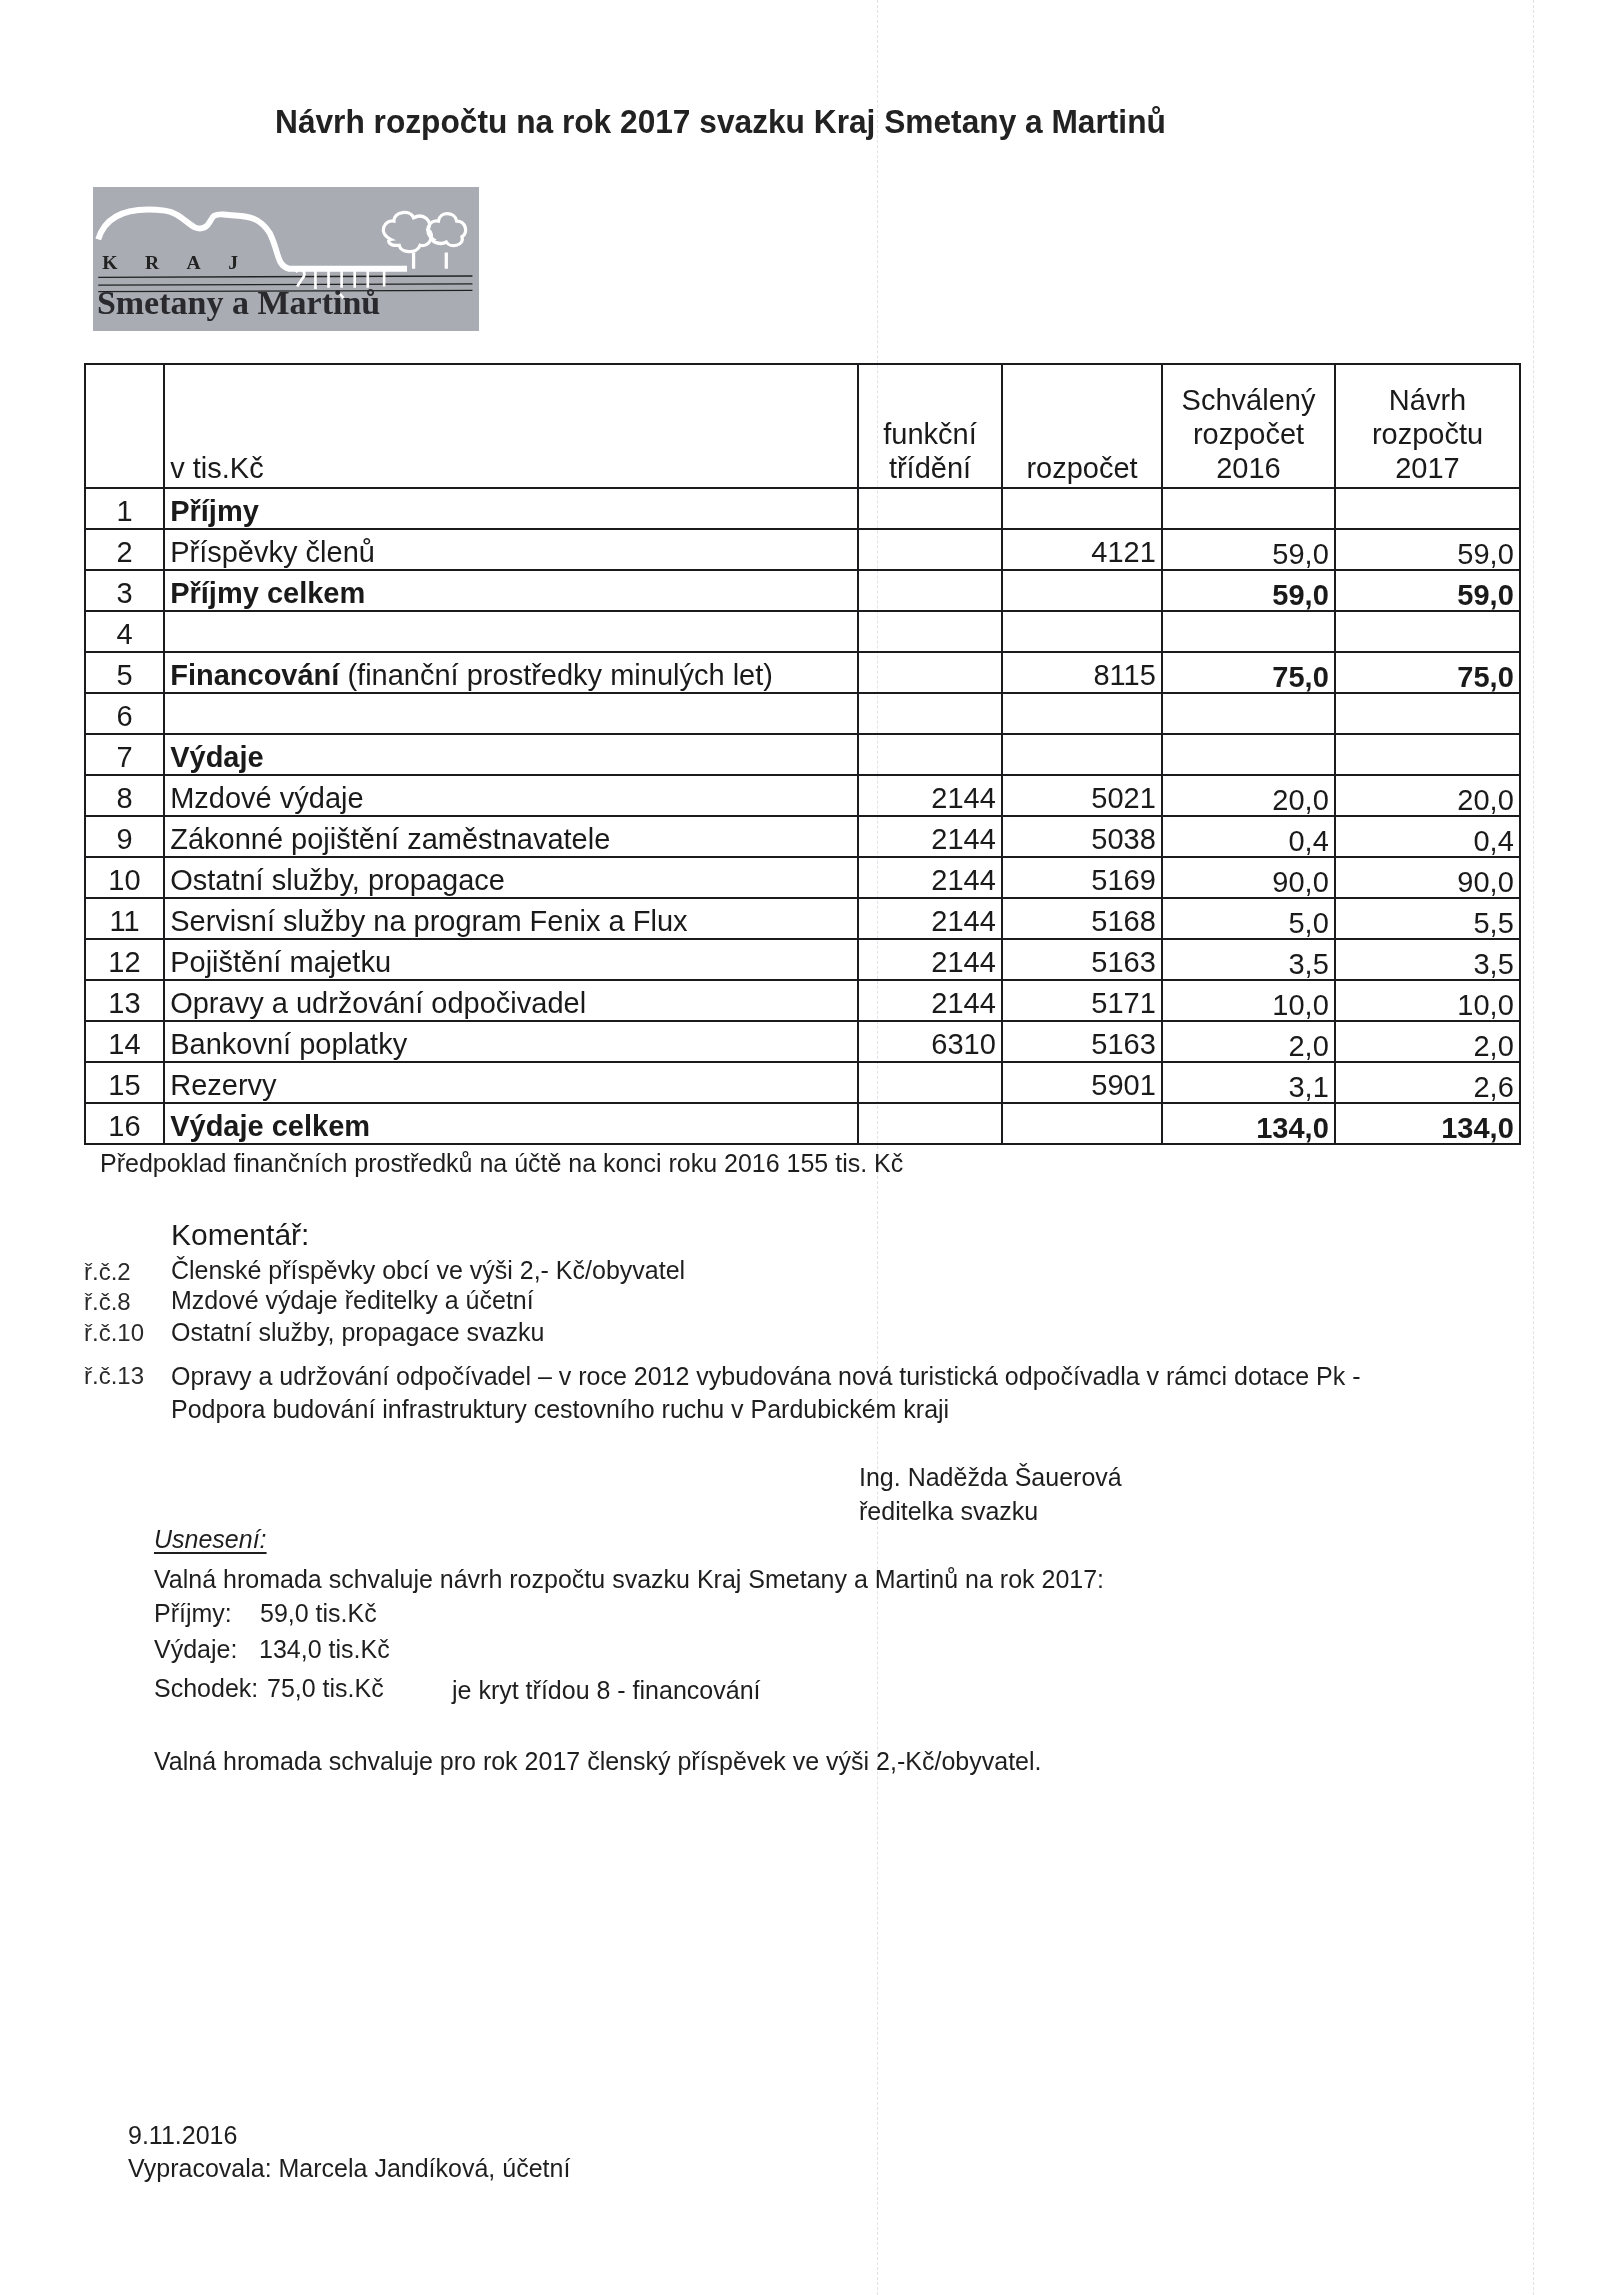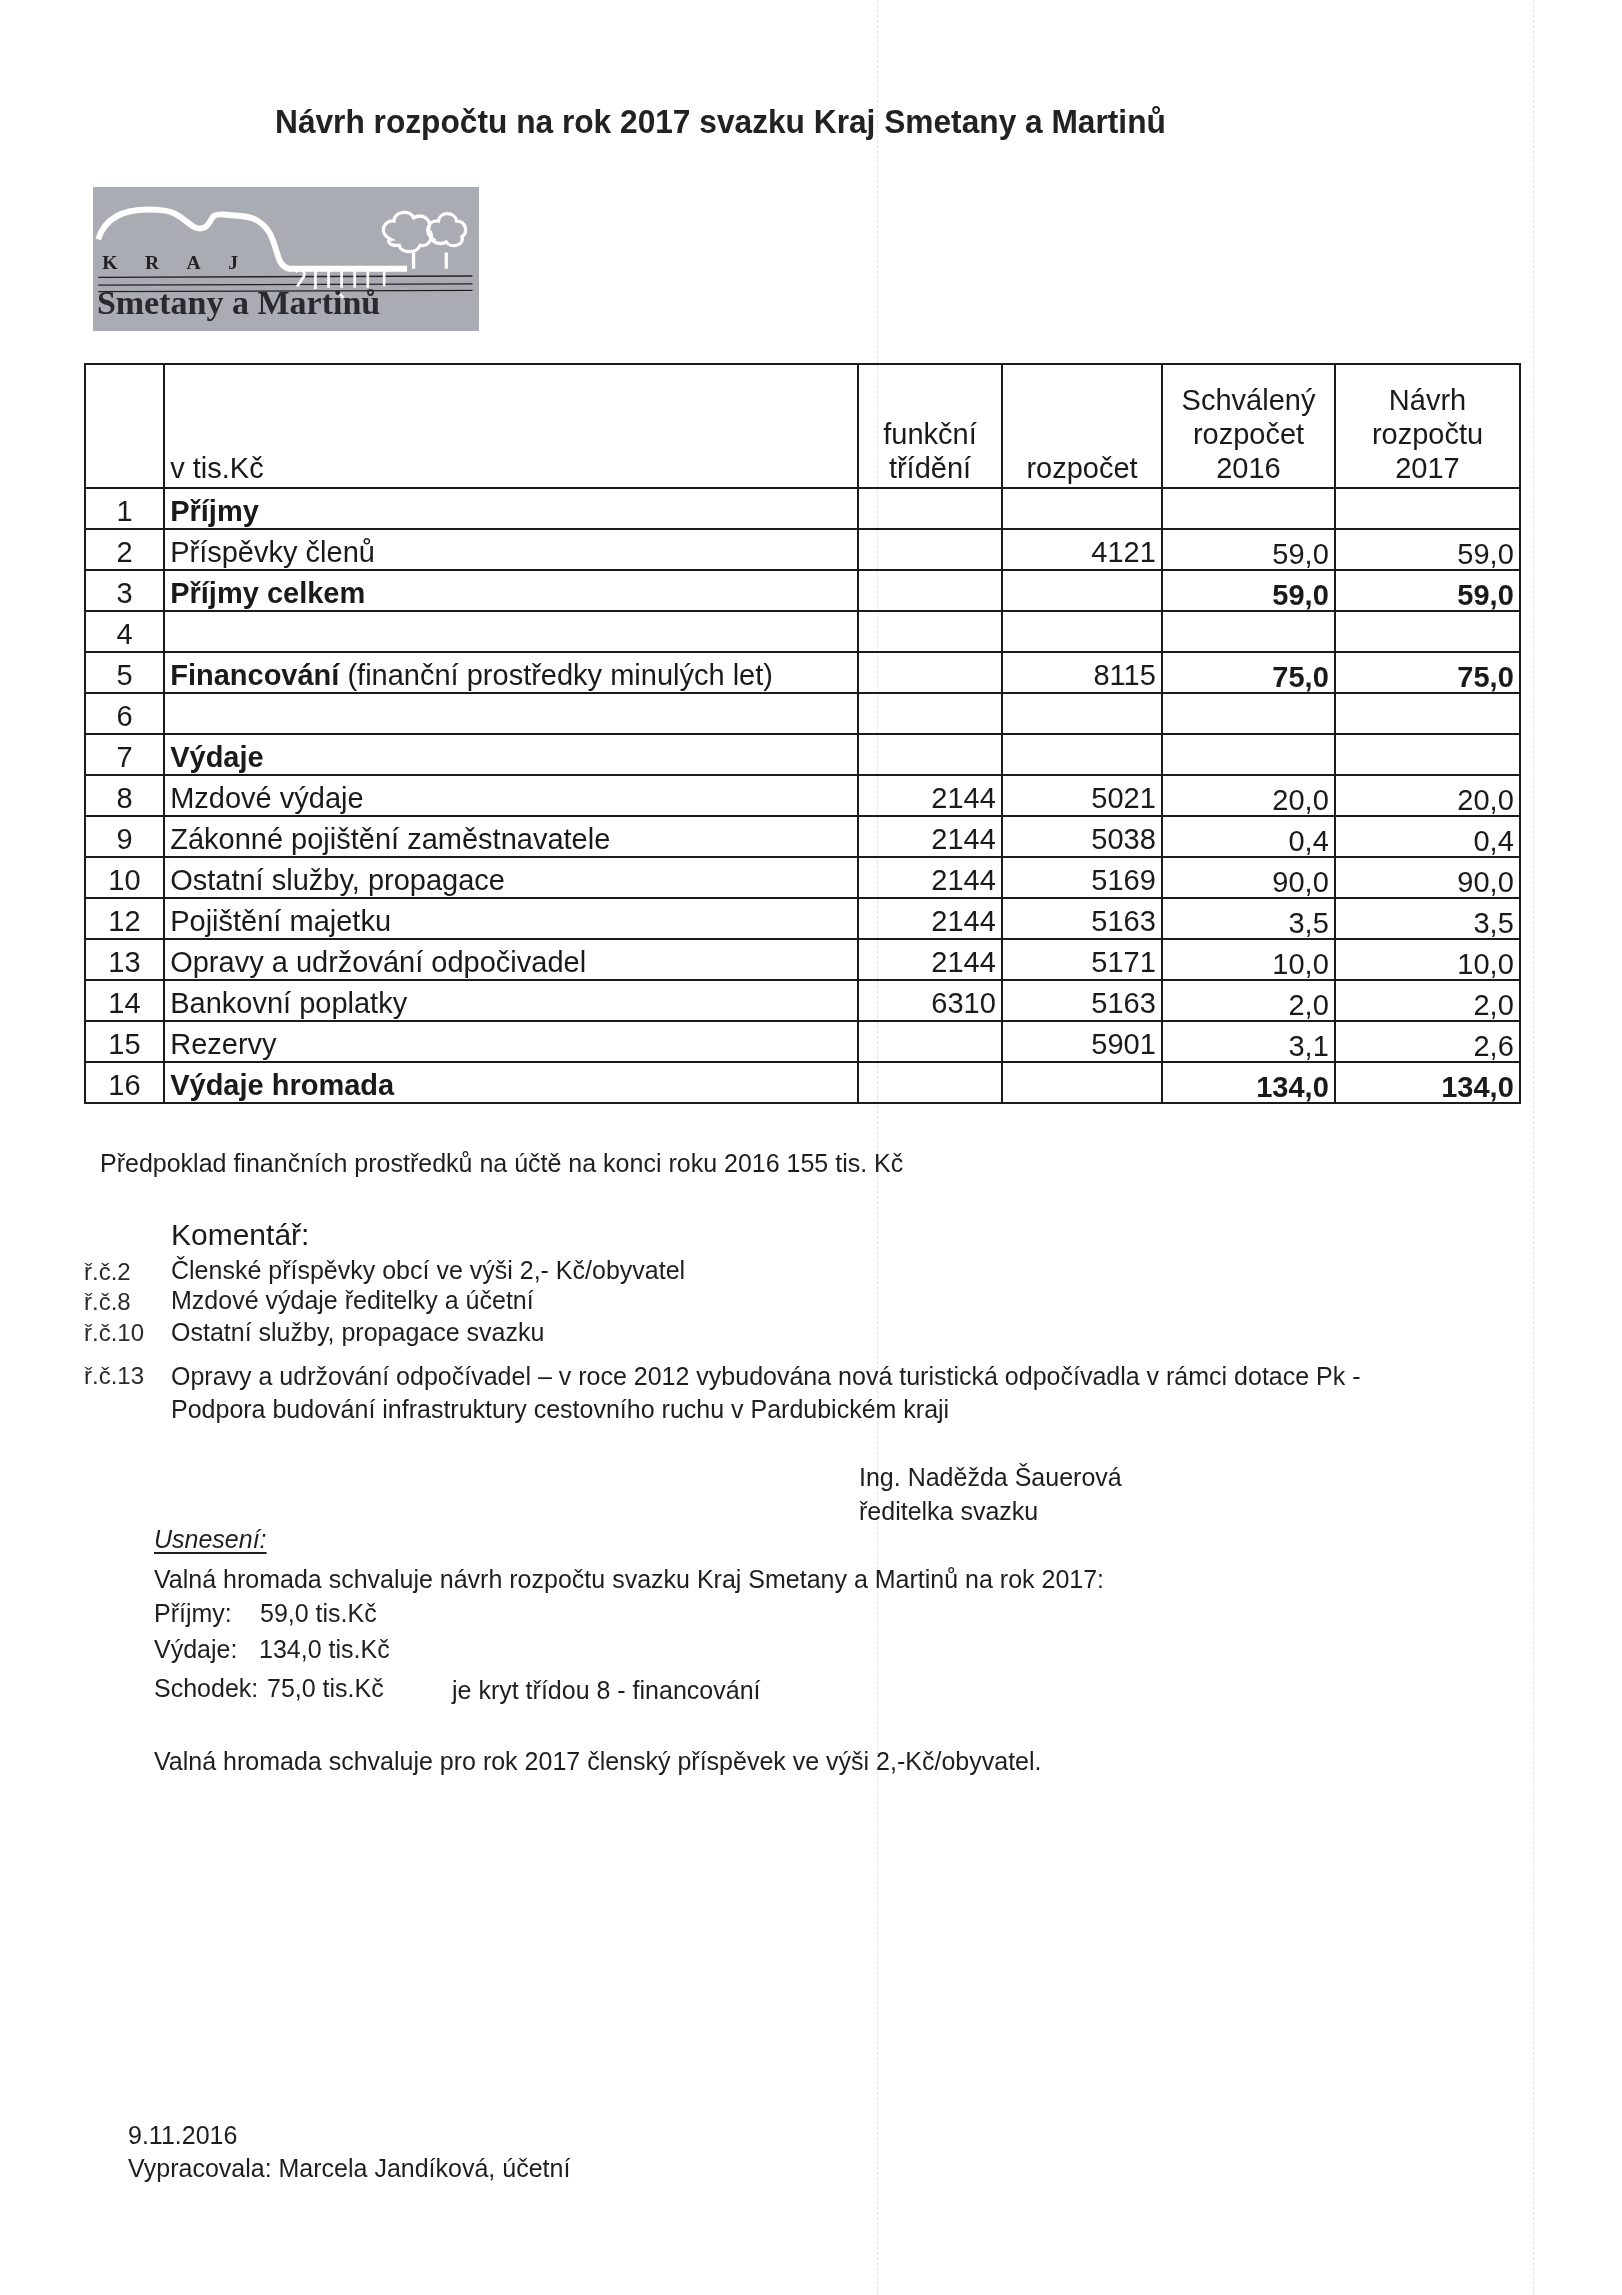--- a/index.html
+++ b/index.html
@@ -165,20 +165,28 @@
       </tr>
       <tr>
         <td class="num">10</td>
         <td class="desc"><span>Ostatní služby, propagace</span></td>
         <td class="r">2144</td>
         <td class="r">5169</td>
         <td class="r amount">90,0</td>
         <td class="r amount">90,0</td>
       </tr>
       <tr>
+        <td class="num">11</td>
+        <td class="desc"><span>Servisní služby na program Fenix a Flux</span></td>
+        <td class="r">2144</td>
+        <td class="r">5168</td>
+        <td class="r amount">5,0</td>
+        <td class="r amount">5,5</td>
+      </tr>
+      <tr>
         <td class="num">12</td>
         <td class="desc"><span>Pojištění majetku</span></td>
         <td class="r">2144</td>
         <td class="r">5163</td>
         <td class="r amount">3,5</td>
         <td class="r amount">3,5</td>
       </tr>
       <tr>
         <td class="num">13</td>
         <td class="desc"><span>Opravy a udržování odpočivadel</span></td>
@@ -198,21 +206,21 @@
       <tr>
         <td class="num">15</td>
         <td class="desc"><span>Rezervy</span></td>
         <td class="r"></td>
         <td class="r">5901</td>
         <td class="r amount">3,1</td>
         <td class="r amount">2,6</td>
       </tr>
       <tr>
         <td class="num">16</td>
-        <td class="desc"><span style="font-weight: bold;">Výdaje hromada</span></td>
+        <td class="desc"><span style="font-weight: bold;">Výdaje celkem</span></td>
         <td class="r"></td>
         <td class="r"></td>
         <td class="r amount b">134,0</td>
         <td class="r amount b">134,0</td>
       </tr>
     </tbody>
 </table>
 
 <div class="txt" style="left:100px; top:1149px; font-size:25px;">Předpoklad finančních prostředků na účtě na konci roku 2016 155 tis. Kč</div>
 

